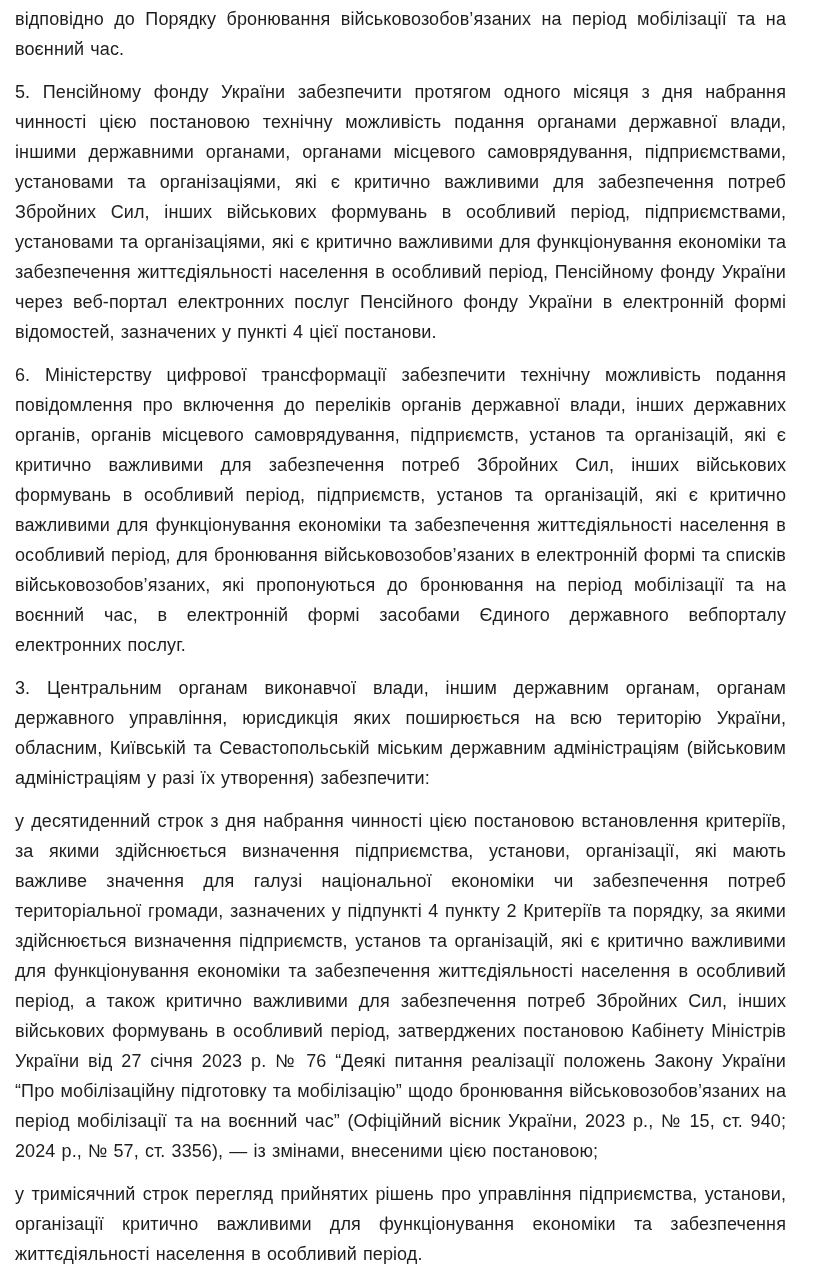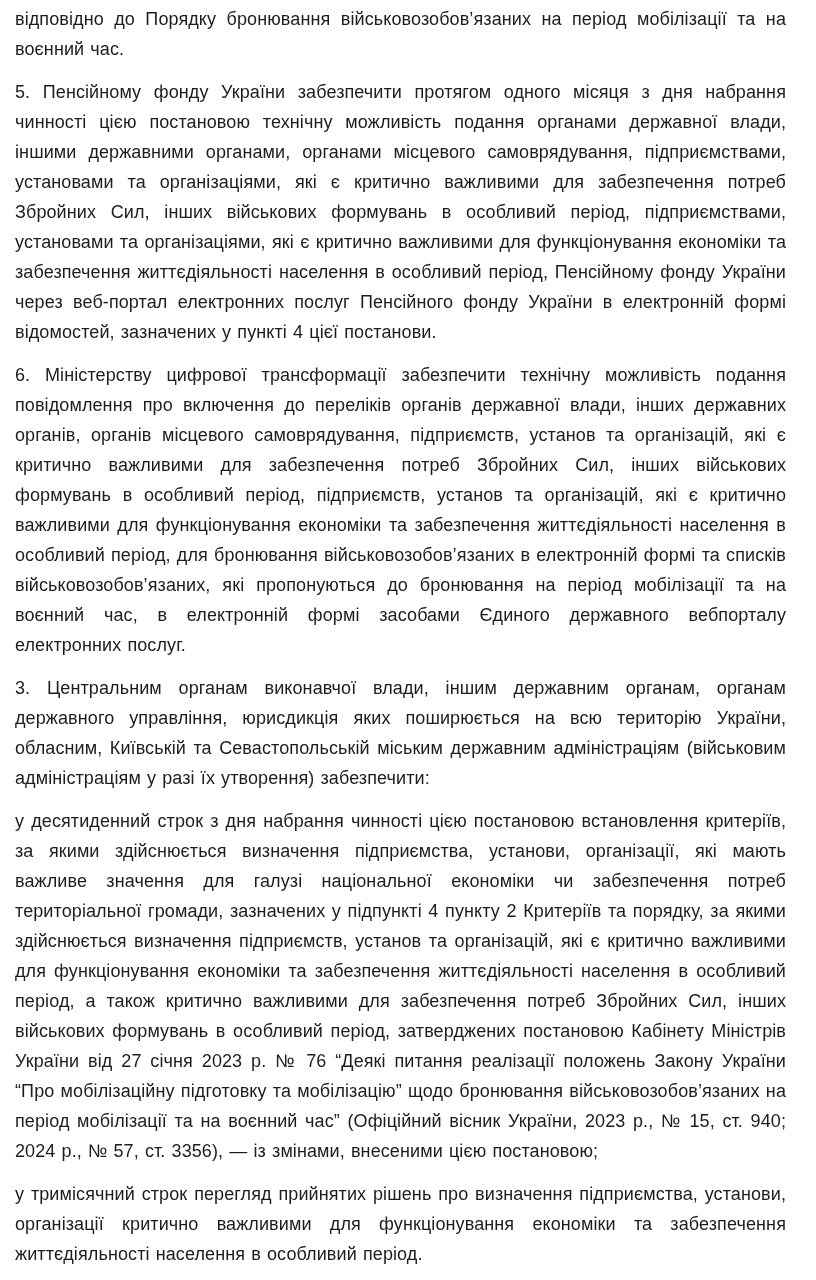--- a/index.html
+++ b/index.html
@@ -41,14 +41,14 @@
   <p class="para">відповідно до Порядку бронювання військовозобов’язаних на період мобілізації та на воєнний час.</p>
 
   <p class="para">5. Пенсійному фонду України забезпечити протягом одного місяця з дня набрання чинності цією постановою технічну можливість подання органами державної влади, іншими державними органами, органами місцевого самоврядування, підприємствами, установами та організаціями, які є критично важливими для забезпечення потреб Збройних Сил, інших військових формувань в особливий період, підприємствами, установами та організаціями, які є критично важливими для функціонування економіки та забезпечення життєдіяльності населення в особливий період, Пенсійному фонду України через веб-портал електронних послуг Пенсійного фонду України в електронній формі відомостей, зазначених у пункті 4 цієї постанови.</p>
 
   <p class="para">6. Міністерству цифрової трансформації забезпечити технічну можливість подання повідомлення про включення до переліків органів державної влади, інших державних органів, органів місцевого самоврядування, підприємств, установ та організацій, які є критично важливими для забезпечення потреб Збройних Сил, інших військових формувань в особливий період, підприємств, установ та організацій, які є критично важливими для функціонування економіки та забезпечення життєдіяльності населення в особливий період, для бронювання військовозобов’язаних в електронній формі та списків військовозобов’язаних, які пропонуються до бронювання на період мобілізації та на воєнний час, в електронній формі засобами Єдиного державного вебпорталу електронних послуг.</p>
 
   <p class="para">3. Центральним органам виконавчої влади, іншим державним органам, органам державного управління, юрисдикція яких поширюється на всю територію України, обласним, Київській та Севастопольській міським державним адміністраціям (військовим адміністраціям у разі їх утворення) забезпечити:</p>
 
   <p class="para">у десятиденний строк з дня набрання чинності цією постановою встановлення критеріїв, за якими здійснюється визначення підприємства, установи, організації, які мають важливе значення для галузі національної економіки чи забезпечення потреб територіальної громади, зазначених у підпункті 4 пункту 2 Критеріїв та порядку, за якими здійснюється визначення підприємств, установ та організацій, які є критично важливими для функціонування економіки та забезпечення життєдіяльності населення в особливий період, а також критично важливими для забезпечення потреб Збройних Сил, інших військових формувань в особливий період, затверджених постановою Кабінету Міністрів України від 27 січня 2023 р. № 76 “Деякі питання реалізації положень Закону України “Про мобілізаційну підготовку та мобілізацію” щодо бронювання військовозобов’язаних на період мобілізації та на воєнний час” (Офіційний вісник України, 2023 р., № 15, ст. 940; 2024 р., № 57, ст. 3356), — із змінами, внесеними цією постановою;</p>
 
-  <p class="para">у тримісячний строк перегляд прийнятих рішень про визначення підприємства, установи, організації критично важливими для функціонування економіки та забезпечення життєдіяльності населення в особливий період.</p>
+  <p class="para">у тримісячний строк перегляд прийнятих рішень про управління підприємства, установи, організації критично важливими для функціонування економіки та забезпечення життєдіяльності населення в особливий період.</p>
 </main>
 
 </body></html>

